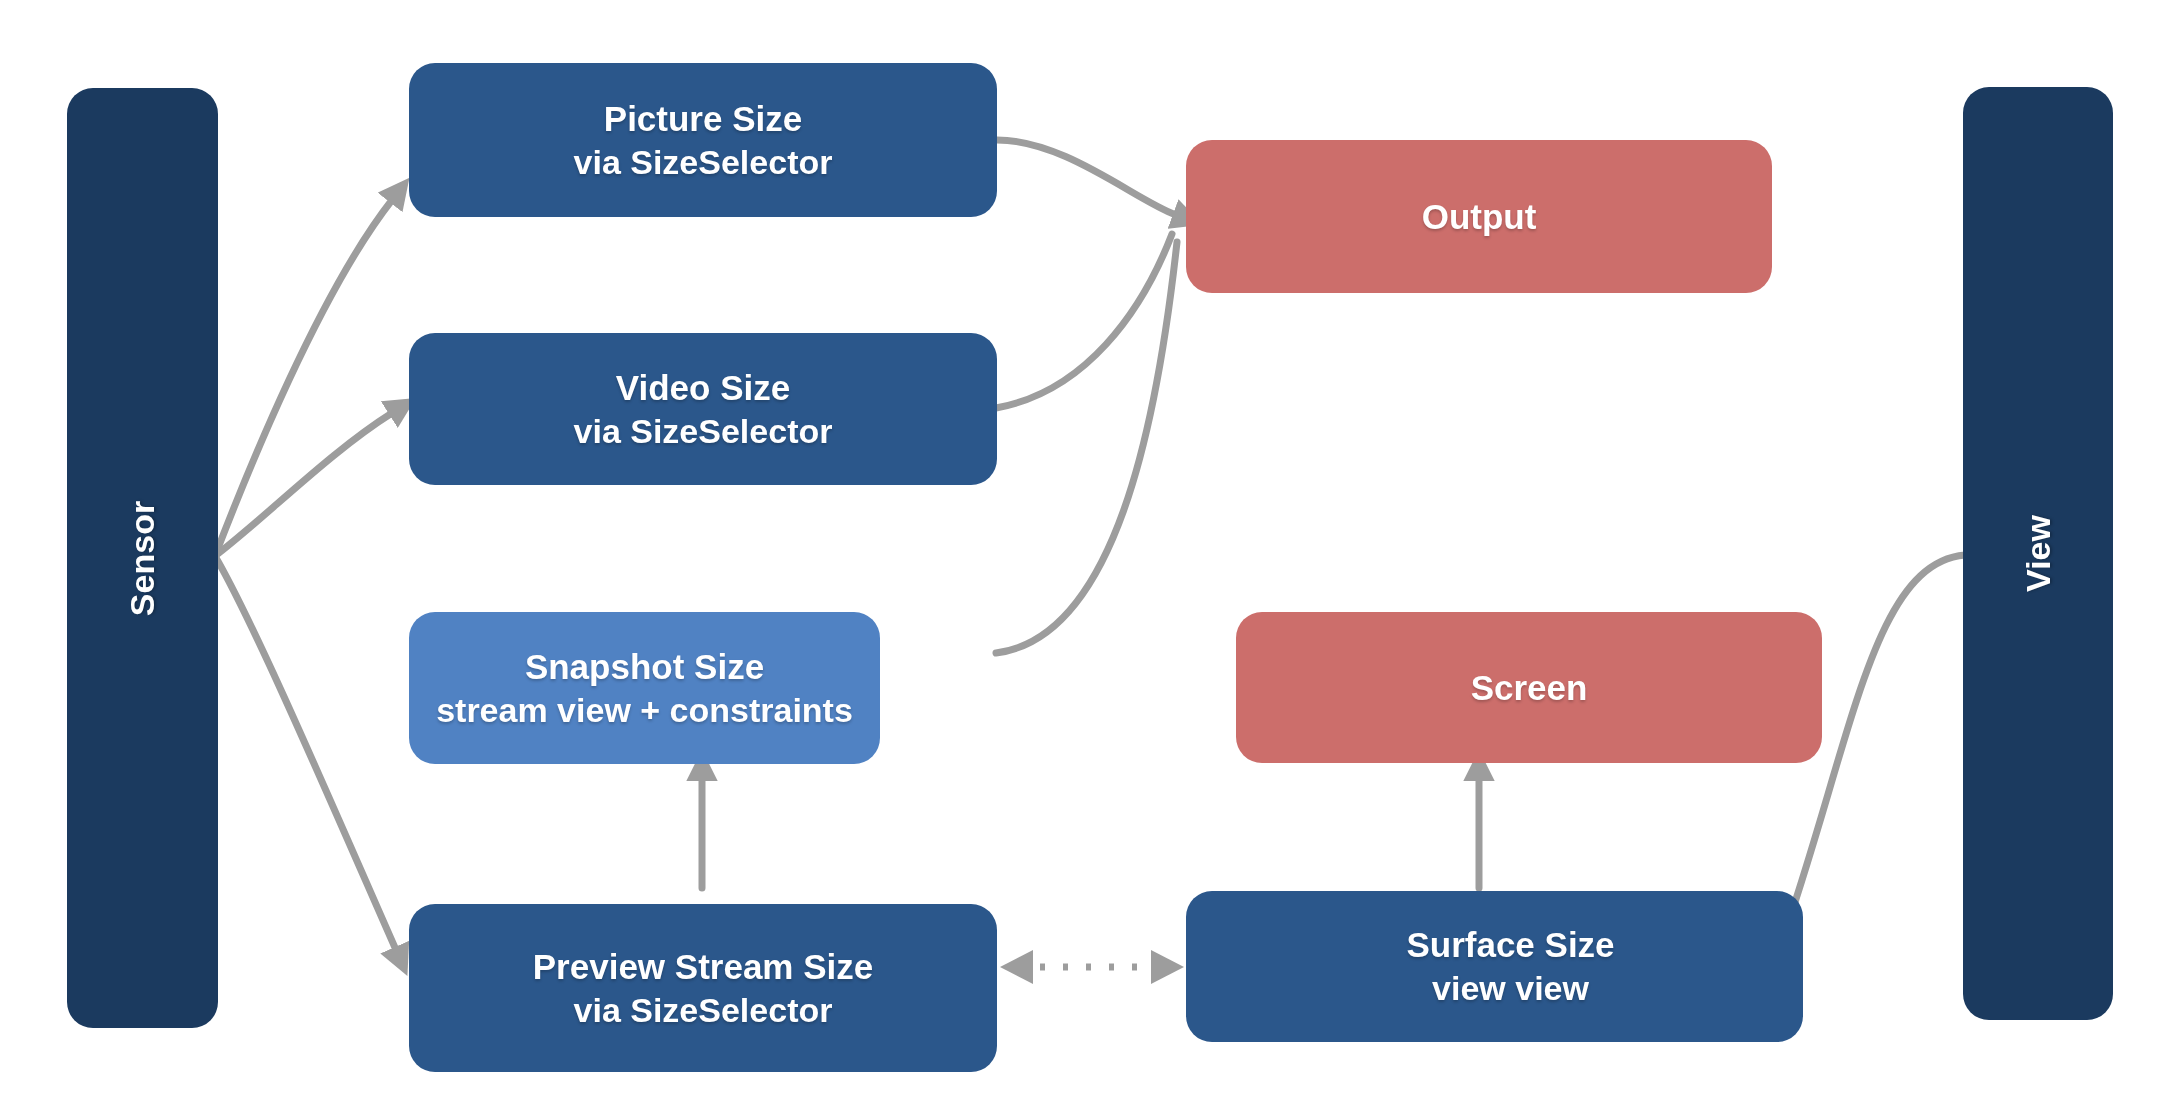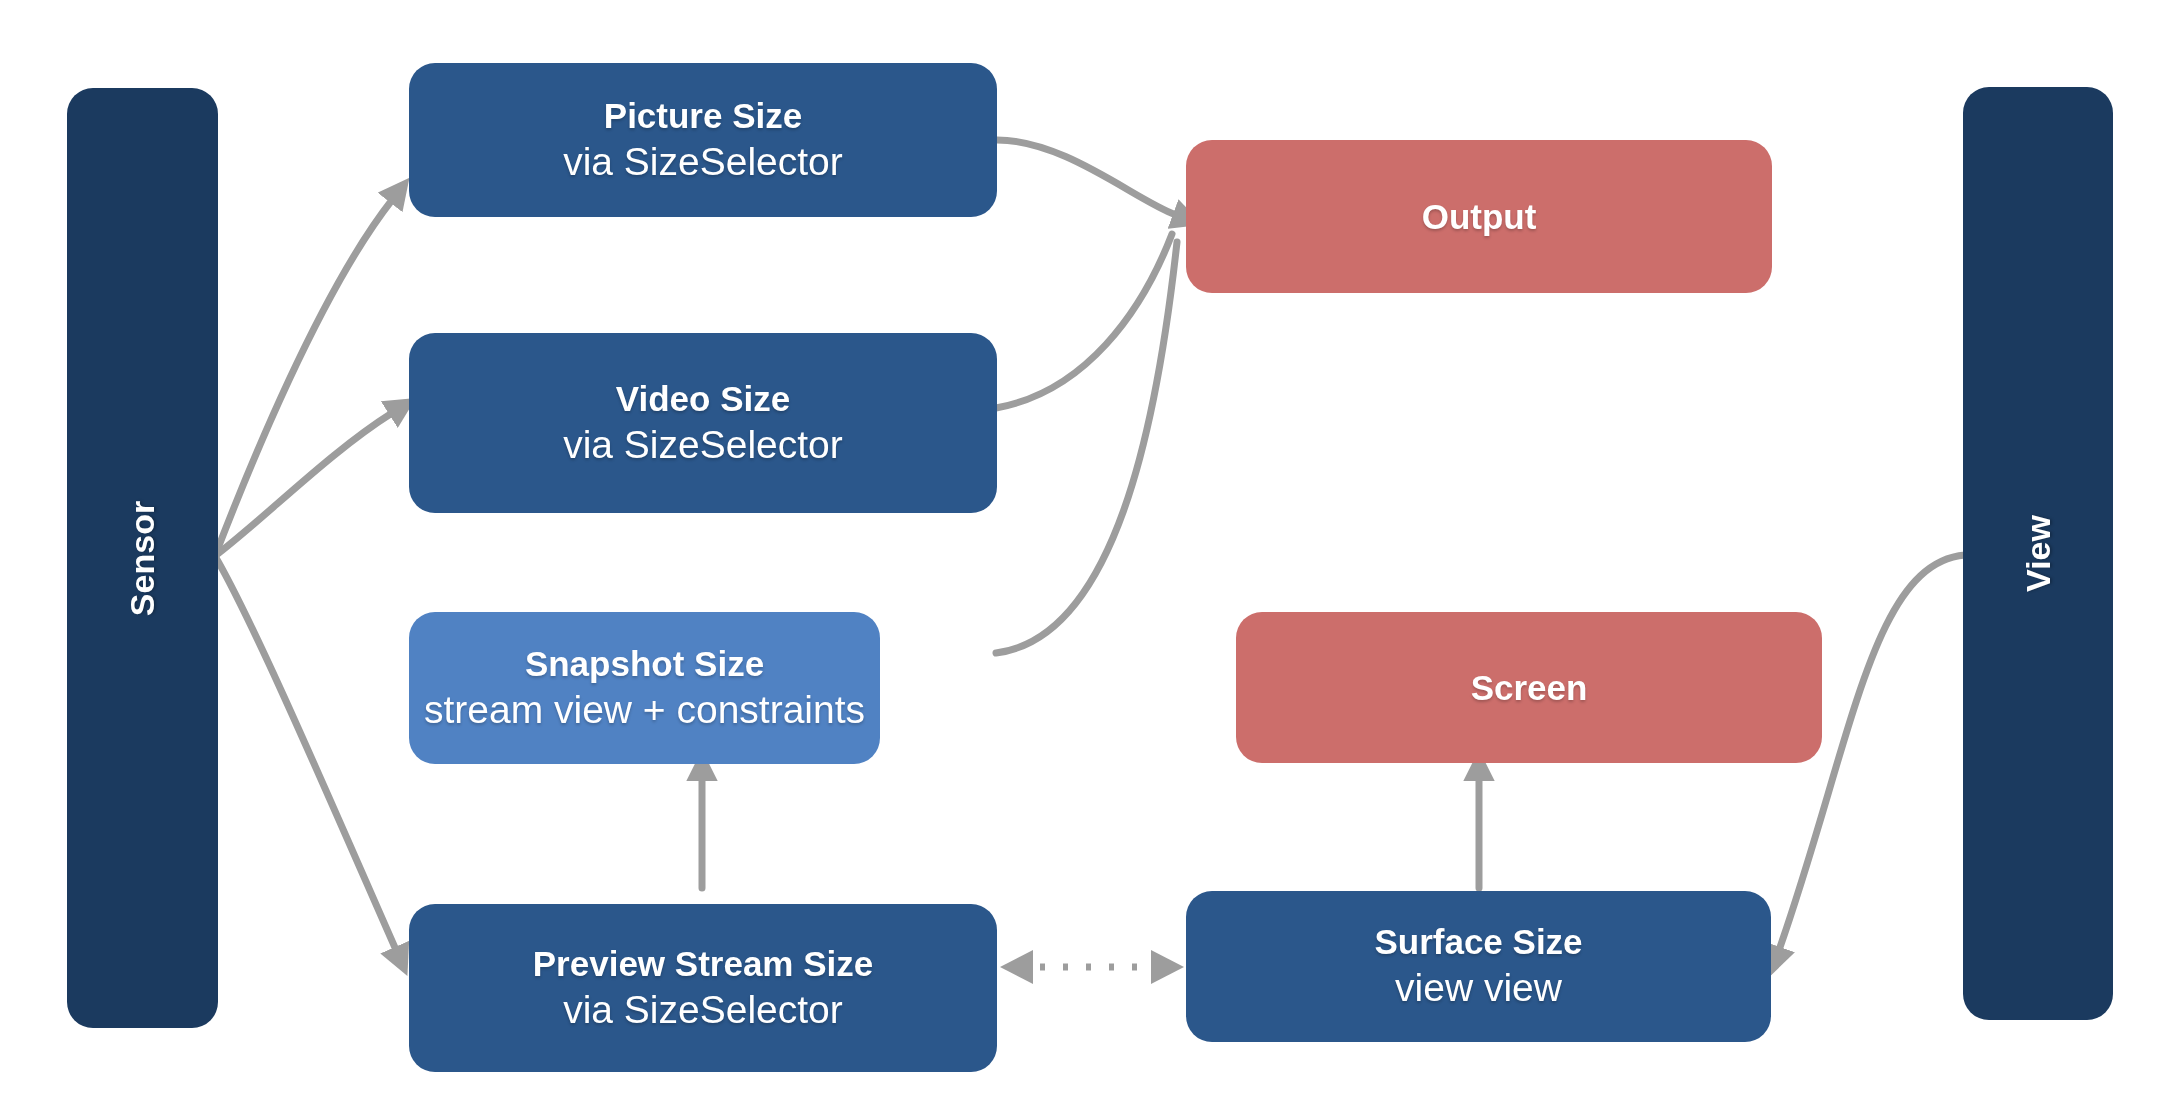--- a/index.html
+++ b/index.html
@@ -28,33 +28,33 @@
     color:var(--text); text-align:center;
   }
   .node.blue{background:var(--node-blue);}
   .node.lightblue{background:var(--node-light-blue);}
   .node.red{background:var(--node-red);}
   .node .title{
     font-size:35px; font-weight:700; line-height:1.25;
     text-shadow:0 2px 3px rgba(0,0,0,0.22);
   }
   .node .subtitle{
-    font-size:39px; font-weight:400; line-height:1.25;
+    font-size:34px; font-weight:700; line-height:1.25;
     text-shadow:0 2px 3px rgba(0,0,0,0.22);
   }
   
   #lane-sensor{left:67px; top:88px; width:151px; height:940px;}
   #lane-view  {left:1963px; top:87px; width:150px; height:933px;}
   #node-picture {left:409px; top:63px;  width:588px; height:154px;}
-  #node-video   {left:409px; top:333px; width:588px; height:180px;}
+  #node-video   {left:409px; top:333px; width:588px; height:152px;}
   #node-snapshot{left:409px; top:612px; width:471px; height:152px;}
   #node-preview {left:409px; top:904px; width:588px; height:168px;align-items:center;}
   #node-output  {left:1186px; top:140px; width:586px; height:153px;justify-content:center;}
   #node-screen  {left:1236px; top:612px; width:586px; height:151px;}
-  #node-surface {left:1186px; top:891px; width:585px; height:151px;}
+  #node-surface {left:1186px; top:891px; width:585px; height:151px;padding-left:32px;}
 </style>
 </head>
 <body>
 
 <div class="stage">
 
   <svg class="arrow-layer" viewBox="0 0 2182 1104" xmlns="http://www.w3.org/2000/svg">
     <defs>
       <marker id="head" viewBox="0 0 10 10" refX="1" refY="5" markerWidth="4.5" markerHeight="4.5" orient="auto" markerUnits="strokeWidth">
         <path d="M0,0 L10,5 L0,10 Z" fill="var(--arrow)"></path>

